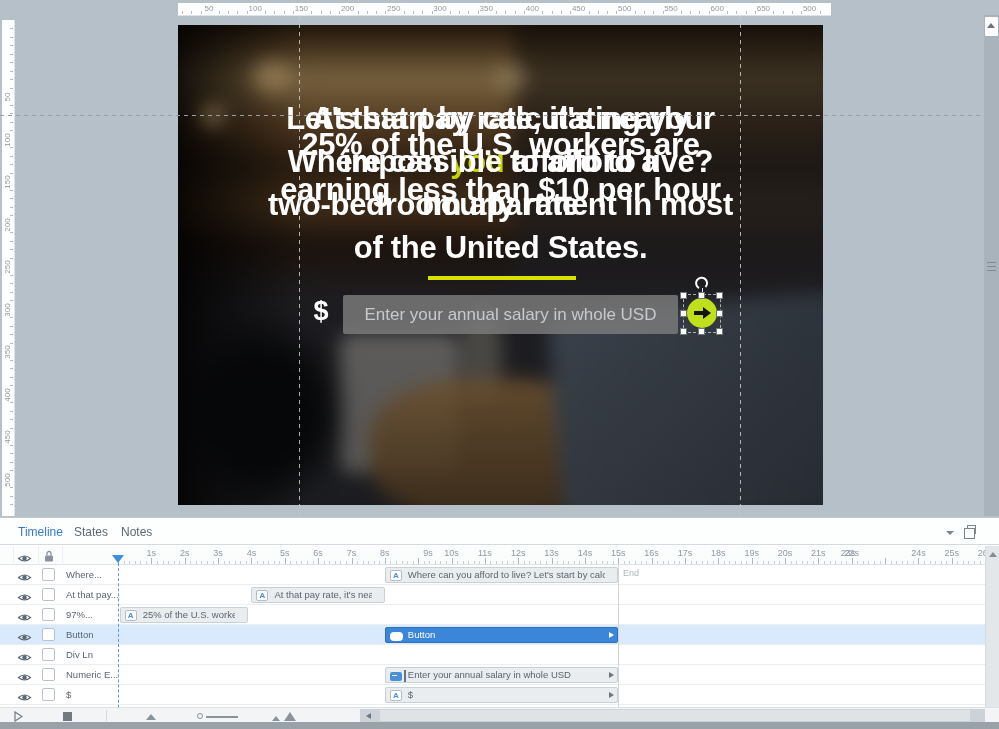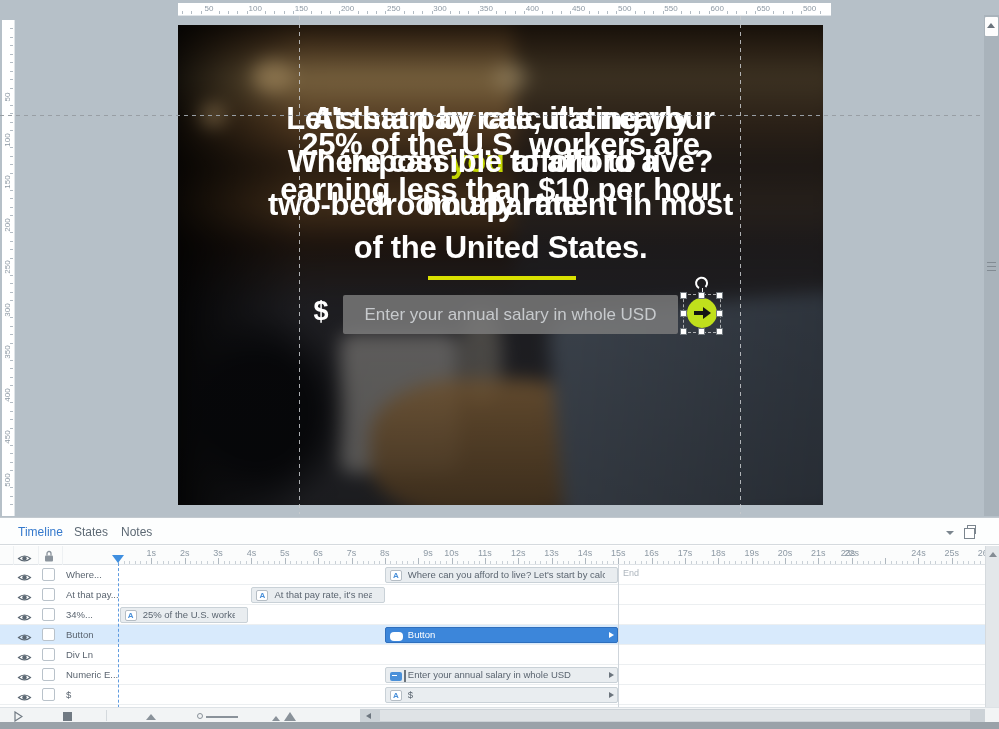--- a/index.html
+++ b/index.html
@@ -582,21 +582,21 @@
             <div class="bar-icon bi-text">A</div>
             <div class="bar-label">At that pay rate, it's nearl...</div>
           </div>
         </div>
         <div class="tl-row" style="top: 40px;">
           <div class="row-eye"><svg width="15" height="11" viewBox="0 0 15 11">
               <path d="M1.5 5.5 Q7.5 0.5 13.5 5.5 Q7.5 10.5 1.5 5.5 Z" fill="none" stroke="#5d6974" stroke-width="1.2"></path>
               <circle cx="7.5" cy="5.5" r="2.2" fill="#5d6974"></circle>
             </svg></div>
           <div class="row-cb"></div>
-          <div class="row-name">34%...</div>
+          <div class="row-name">97%...</div>
           <div class="bar" style="left: 119.7px; width: 128.4px;">
             <div class="bar-icon bi-text">A</div>
             <div class="bar-label">25% of the U.S. workers a...</div>
           </div>
         </div>
         <div class="tl-row selected" style="top: 60px;">
           <div class="row-eye"><svg width="15" height="11" viewBox="0 0 15 11">
               <path d="M1.5 5.5 Q7.5 0.5 13.5 5.5 Q7.5 10.5 1.5 5.5 Z" fill="none" stroke="#5d6974" stroke-width="1.2"></path>
               <circle cx="7.5" cy="5.5" r="2.2" fill="#5d6974"></circle>
             </svg></div>

